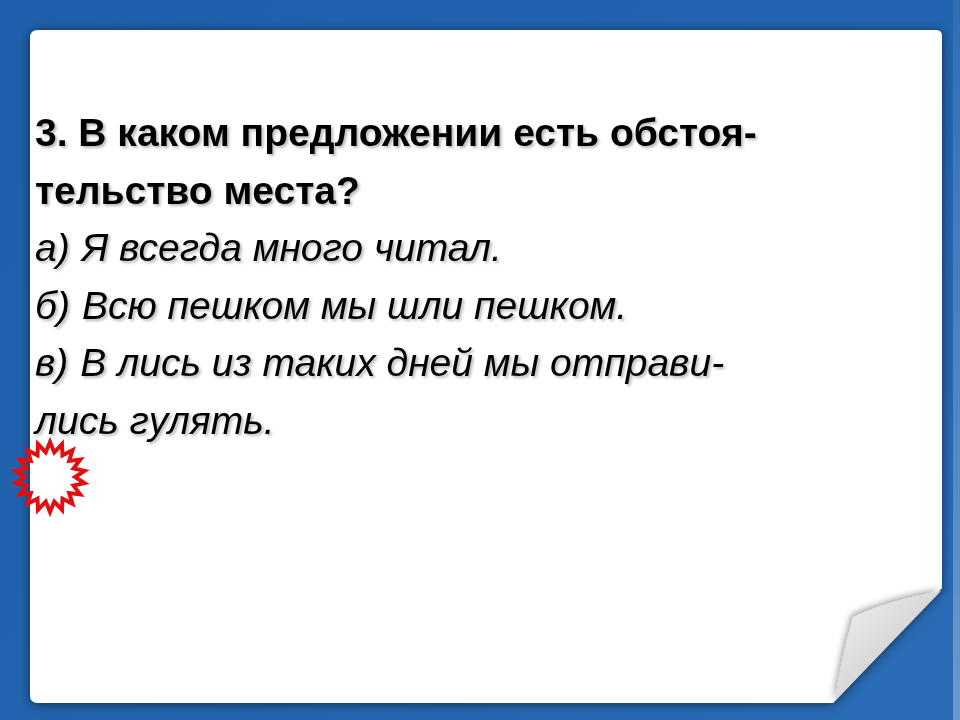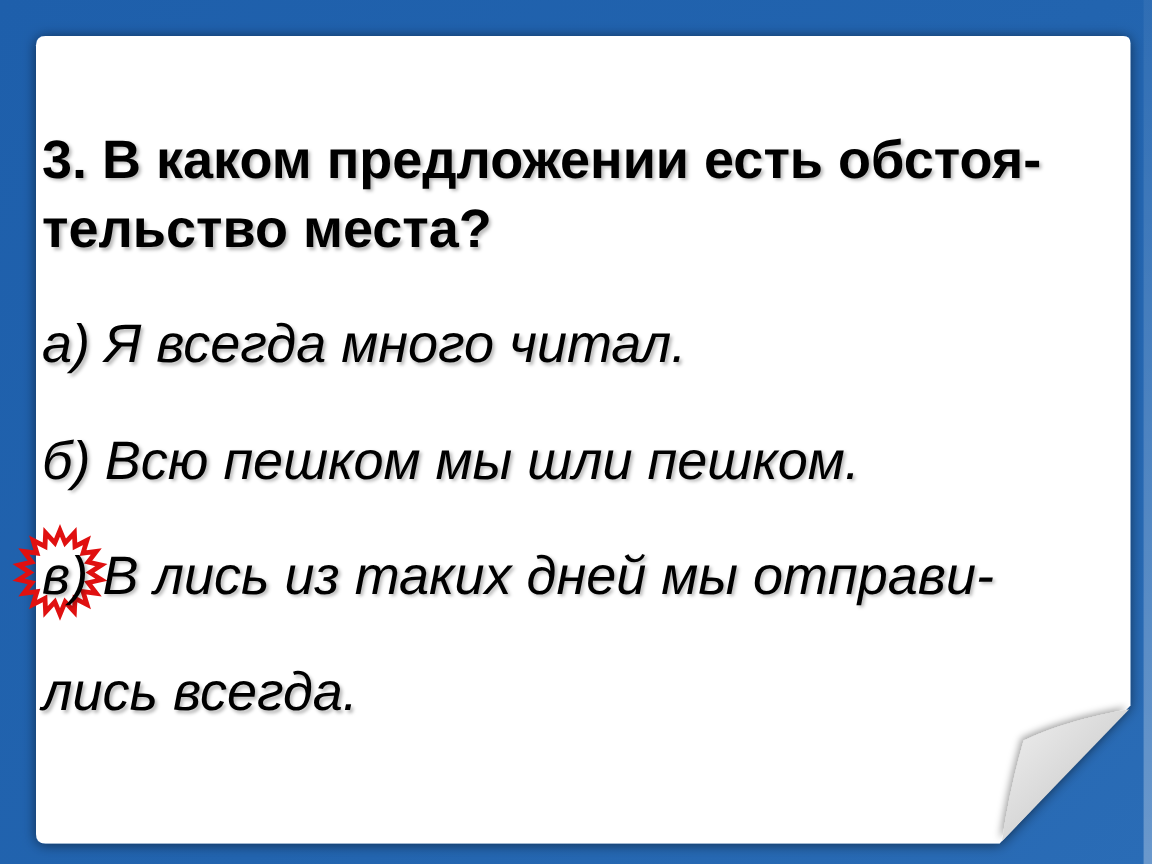--- a/index.html
+++ b/index.html
@@ -39,29 +39,28 @@
     left: 35px;
     top: 104px;
     width: 902px;
     z-index: 3;
     color: #000;
   }
   .line {
     white-space: nowrap;
     height: 57.5px;
     line-height: 57.5px;
-    font-size: 45px;
+    font-size: 39px;
     text-shadow: 2px 2px 3px rgba(0,0,0,0.28);
   }
   .line.title {
     font-weight: bold;
   }
   .line.opt {
     font-style: italic;
-    margin-top: 39px;
   }
   .opt .lab {
     display: inline-block;
     margin-right: 12px;
   }
   .opt .lab.wide-gap {
     margin-right: 24px;
   }
 </style>
 </head>
@@ -103,16 +102,16 @@
 
   <div class="line opt">
     <span class="lab">б)</span><span>Всю пешком мы шли пешком.</span>
   </div>
 
   <div class="line opt">
     <span class="lab">в)</span><span>В лись из таких дней мы отправи-</span>
   </div>
 
   <div class="line opt">
-    <span>лись всегда.</span>
+    <span>лись гулять.</span>
   </div>
 
 </div>
 
 </body></html>

